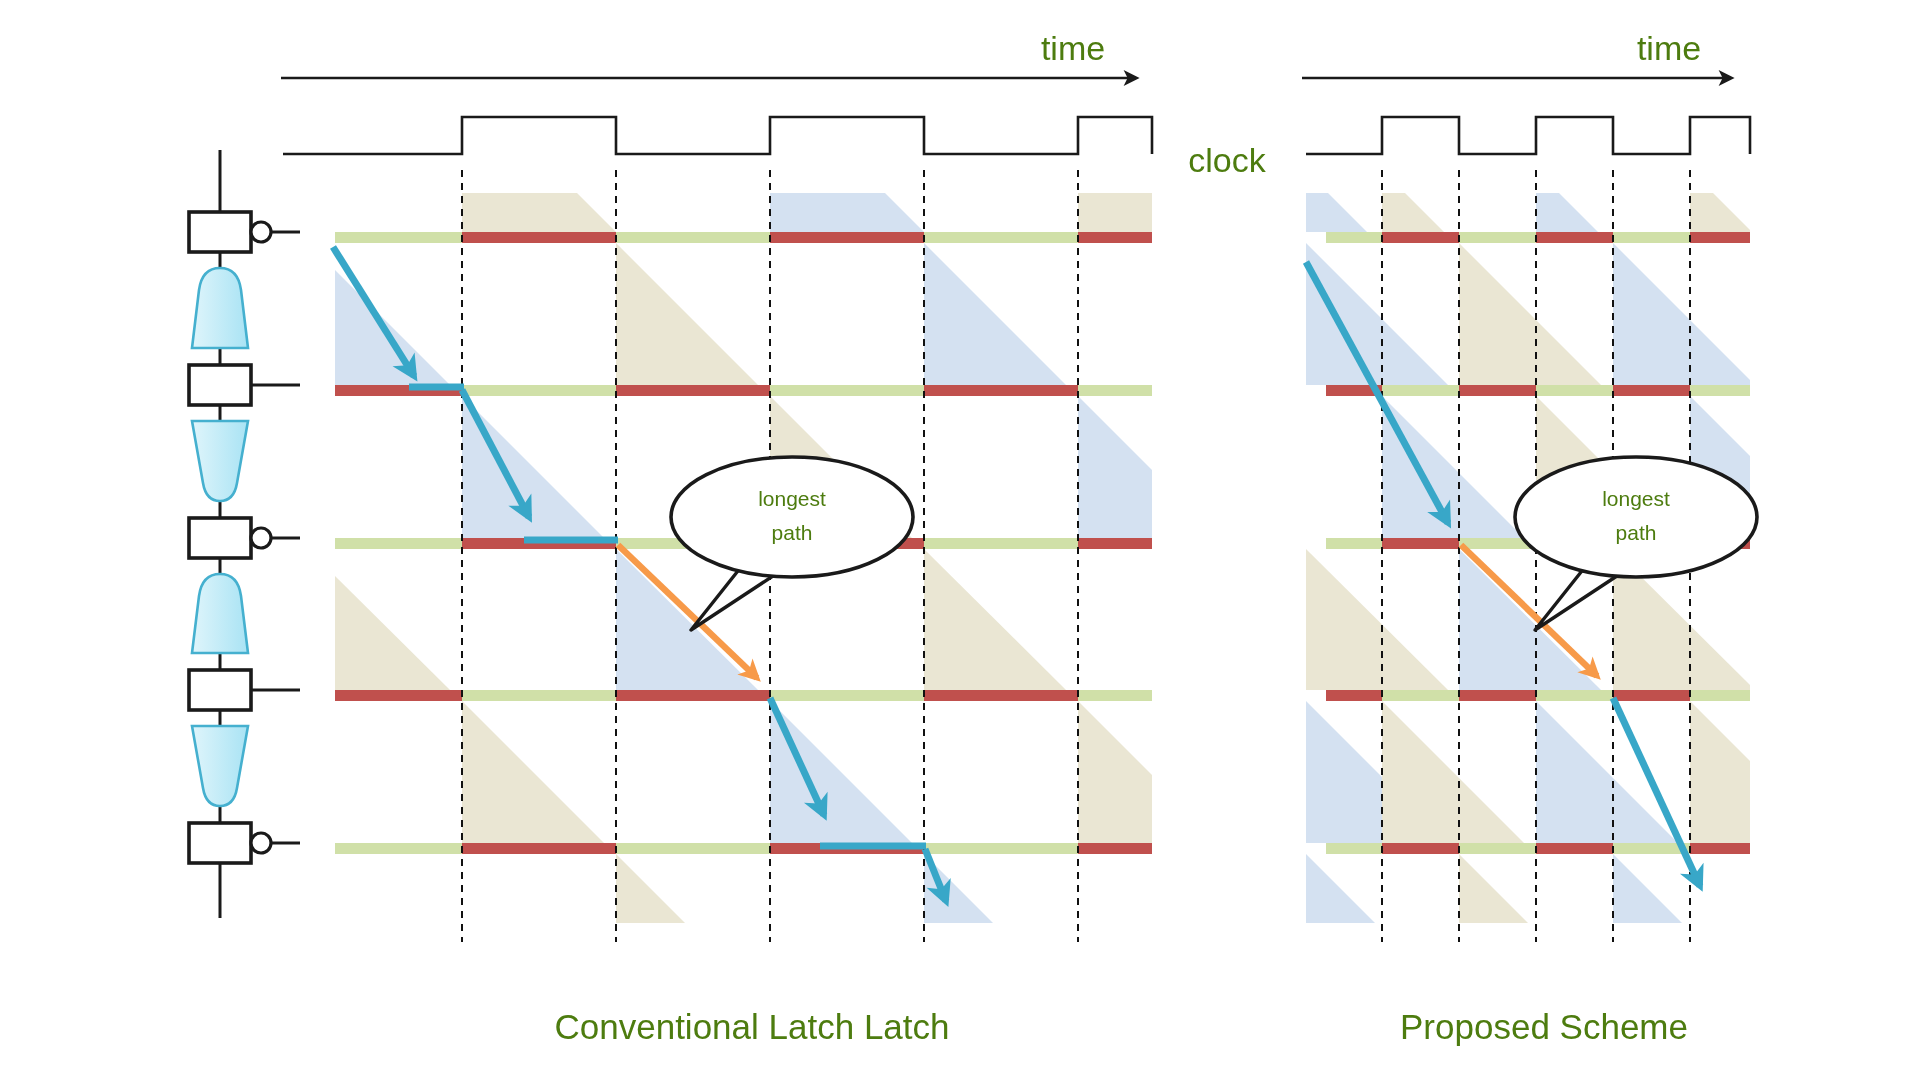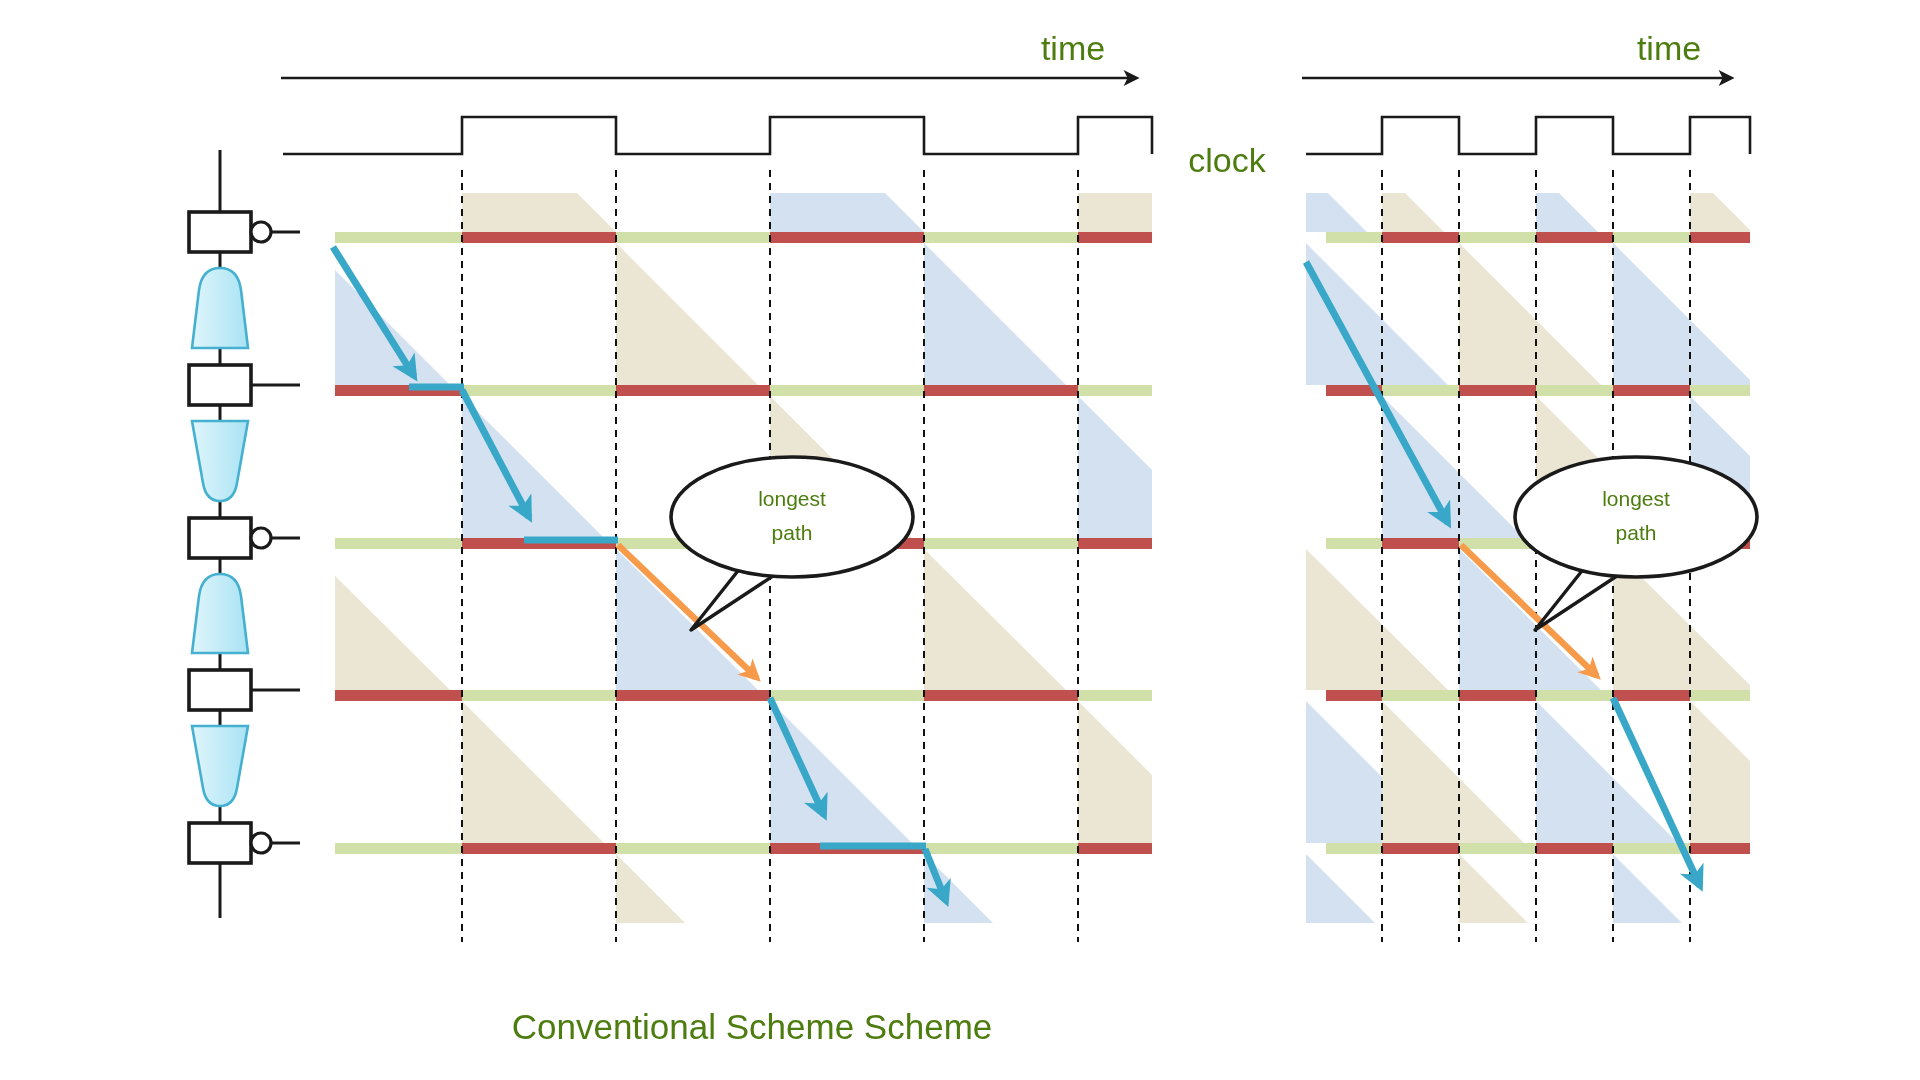--- a/index.html
+++ b/index.html
@@ -182,14 +182,15 @@
 
   <div class="lbl bubble-text" id="lbl-bubble-left" style="left: 792px; top: 516px;">
     <div>longest</div>
     <div>path</div>
   </div>
   <div class="lbl bubble-text" id="lbl-bubble-right" style="left: 1636px; top: 516px;">
     <div>longest</div>
     <div>path</div>
   </div>
 
-  <div class="lbl title-lbl" id="lbl-left-title" style="left: 752px; top: 1027px;">Conventional Scheme Scheme</div>
+  <div class="lbl title-lbl" id="lbl-left-title" style="left: 752px; top: 1027px;">Conventional Latch Latch</div>
+  <div class="lbl title-lbl" id="lbl-right-title" style="left: 1544px; top: 1027px;">Proposed Scheme</div>
 </div>
 
 </body></html>

